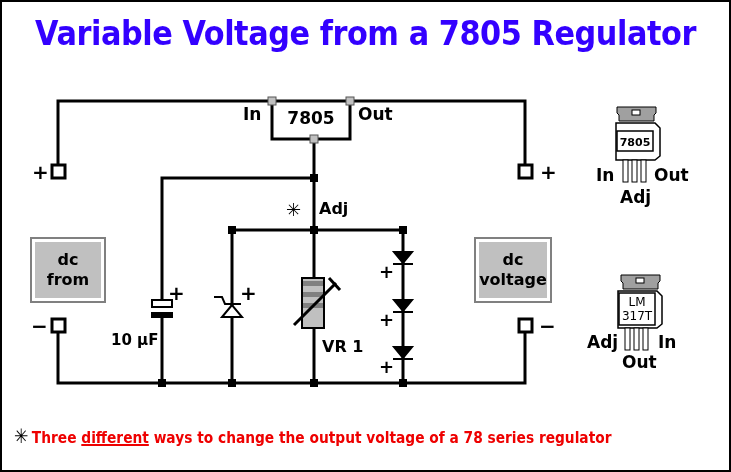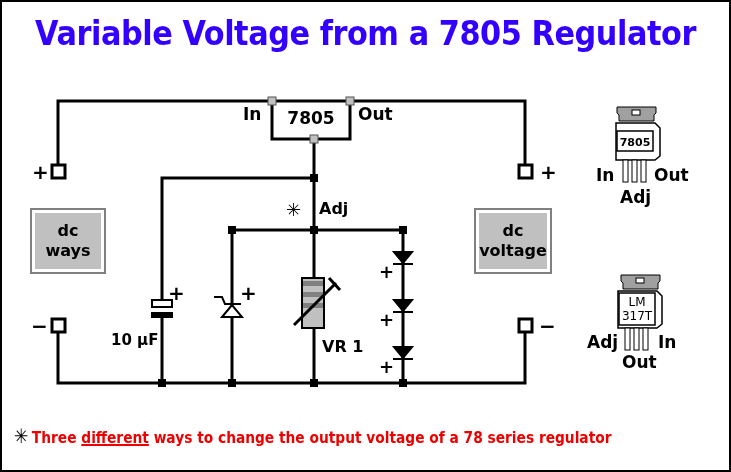--- a/index.html
+++ b/index.html
@@ -1,21 +1,21 @@
 <!DOCTYPE html>
 <html><head>
 <meta charset="utf-8">
 <style>
   html, body { margin:0; padding:0; background:#ffffff; }
   body { width:731px; height:472px; position:relative; overflow:hidden; font-family:"DejaVu Sans", sans-serif; }
   .frame { position:absolute; left:0; top:0; width:727px; height:468px; border:2px solid #000; background:#fff; }
   .title { position:absolute; left:0; top:14px; width:731px; text-align:center; color:#3300ff; font-family:"DejaVu Sans", sans-serif; font-weight:bold; font-size:33px; letter-spacing:-0.5px; transform:scaleX(0.92); transform-origin:center; white-space:nowrap; }
   svg { position:absolute; left:0; top:0; }
   .lbl { font-family:"DejaVu Sans", sans-serif; font-weight:bold; fill:#000; }
-  .box { position:absolute; background:#c0c0c0; border:2px solid #808080; box-shadow: inset 0 0 0 3px #ffffff; display:flex; flex-direction:column; align-items:center; justify-content:center; font-family:"DejaVu Sans", sans-serif; font-weight:bold; font-size:16px; line-height:20px; color:#000; }
+  .box { position:absolute; background:#c0c0c0; border:2px solid #808080; box-shadow: inset 0 0 0 3px #ffffff; display:flex; flex-direction:column; align-items:center; justify-content:center; font-family:"DejaVu Sans", sans-serif; font-weight:bold; font-size:16px; line-height:20px; color:#000;margin-top:29px; }
   .box span { display:block; }
   .footer { position:absolute; left:14px; top:424px; width:710px; white-space:nowrap; font-family:"DejaVu Sans", sans-serif; font-weight:bold; font-size:16px; color:#ee0000; transform:scaleX(0.86); transform-origin:left center; }
   .footer .star { color:#000; font-size:20px; margin-right:4px; }
   .footer .ul { text-decoration:underline; text-decoration-thickness:2px; }
 </style>
 </head>
 <body>
 
 <div class="frame"></div>
 
@@ -144,21 +144,21 @@
       <rect x="643" y="328" width="5" height="22"></rect>
     </g>
   </g>
   <text class="lbl" font-size="17" x="587" y="348">Adj</text>
   <text class="lbl" font-size="17" x="622" y="368">Out</text>
   <text class="lbl" font-size="17" x="658" y="348">In</text>
 </svg>
 
 <div class="box" style="left:30px; top:208px; width:72px; height:62px;">
   <span>dc</span>
-  <span>ways</span>
+  <span>from</span>
 </div>
 
 <div class="box" style="left:474px; top:208px; width:74px; height:62px;">
   <span>dc</span>
   <span>voltage</span>
 </div>
 
 <div class="footer">
   <span class="star">✳</span><span>Three</span> <span class="ul">different</span> <span>ways to change the output voltage of a 78 series regulator</span>
 </div>

